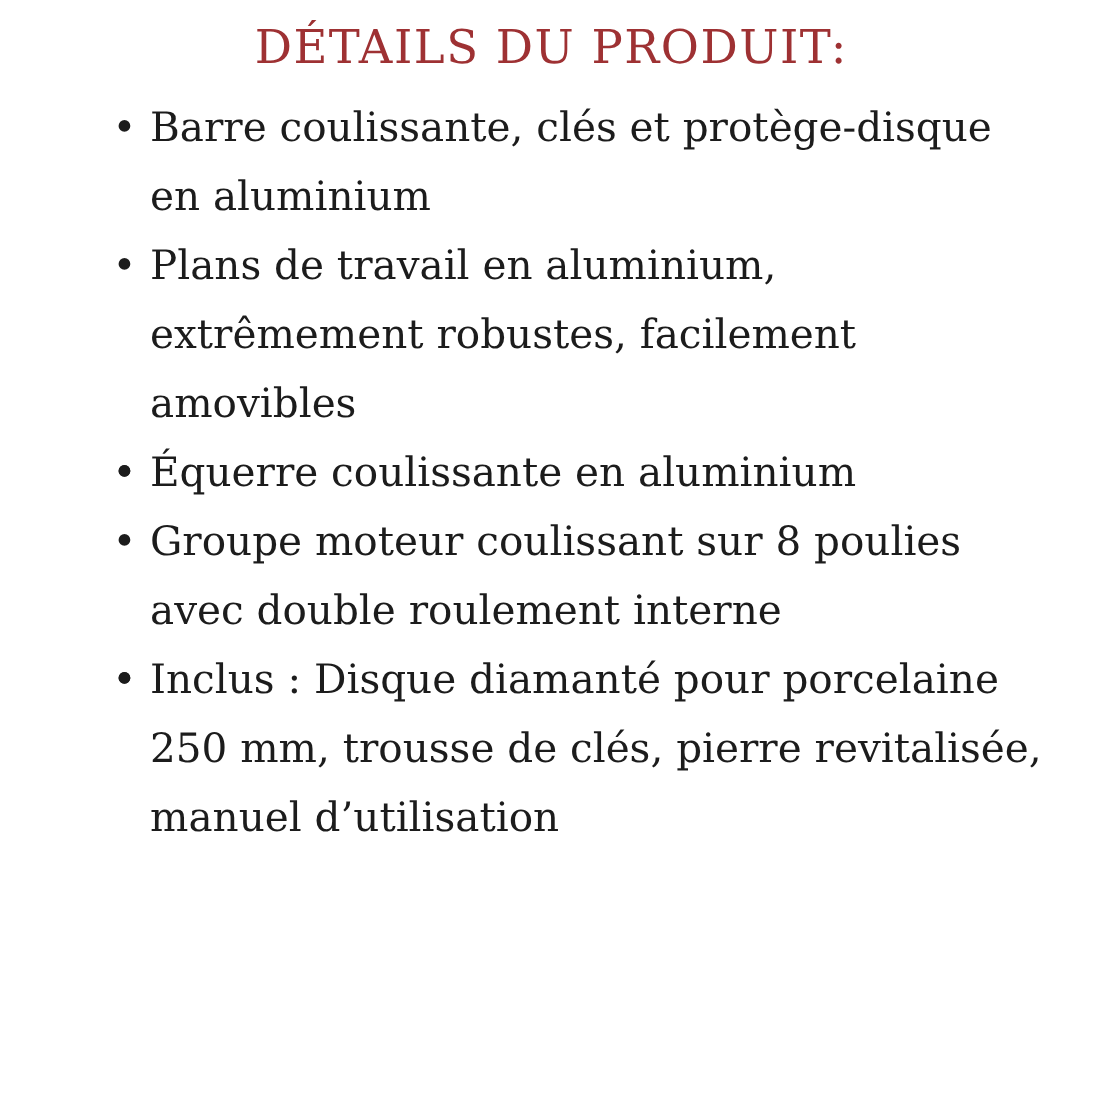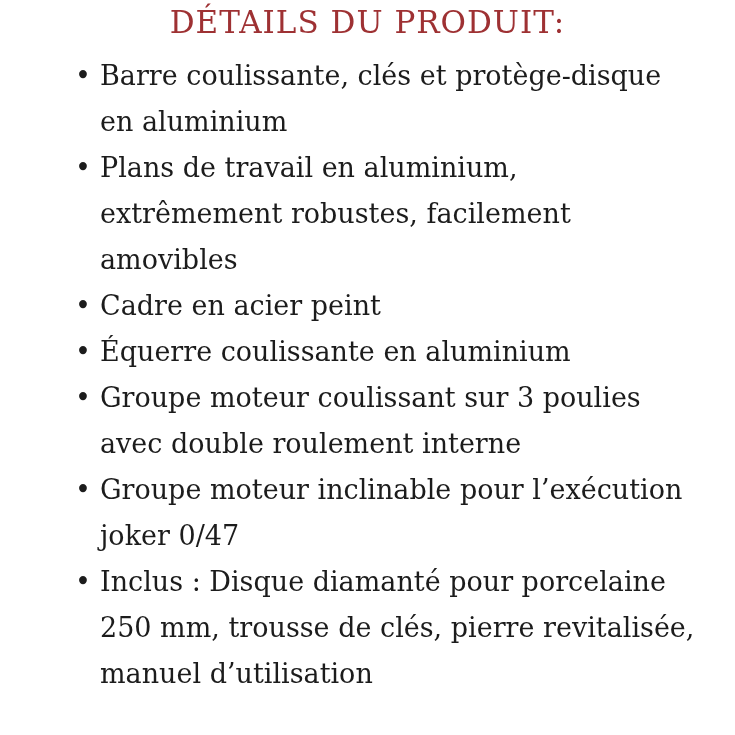--- a/index.html
+++ b/index.html
@@ -11,21 +11,21 @@
     position: relative;
     width: 735px;
     height: 735px;
     background: #ffffff;
     font-family: "DejaVu Serif", "Liberation Serif", serif;
     color: #1c1c1c;
     overflow: hidden;
   }
   .title {
     margin: 0;
-    padding-top: 1px;
+    padding-top: 11px;
     text-align: center;
     font-size: 31px;
     line-height: 42px;
     font-weight: 400;
     letter-spacing: 1px;
     color: #9e3133;
   }
   .bullets {
     list-style: none;
     margin: 10px 0 0 0;
@@ -50,23 +50,22 @@
 <body>
 
 <div class="page" style="color: rgb(28, 28, 28); background: rgb(255, 255, 255);">
   <h2 class="title" style="color: rgb(158, 49, 51);">DÉTAILS DU PRODUIT:</h2>
   <ul class="bullets">
       <li><span class="bullet">•</span><span>Barre coulissante, clés et protège-disque
 en aluminium</span></li>
       <li><span class="bullet">•</span><span>Plans de travail en aluminium,
 extrêmement robustes, facilement
 amovibles</span></li>
-      <li><span class="bullet">•</span><span>Cadre en acier peint</span></li>
+      <li><span class="bullet">•</span></li>
       <li><span class="bullet">•</span><span>Équerre coulissante en aluminium</span></li>
-      <li><span class="bullet">•</span><span>Groupe moteur coulissant sur 3 poulies
+      <li><span class="bullet">•</span><span>Groupe moteur coulissant sur 8 poulies
 avec double roulement interne</span></li>
-      <li><span class="bullet">•</span><span>Groupe moteur inclinable pour l’exécution
-joker 0/47</span></li>
+      <li><span class="bullet">•</span></li>
       <li><span class="bullet">•</span><span>Inclus : Disque diamanté pour porcelaine
 250 mm, trousse de clés, pierre revitalisée,
 manuel d’utilisation</span></li>
     </ul>
 </div>
 
 </body></html>

